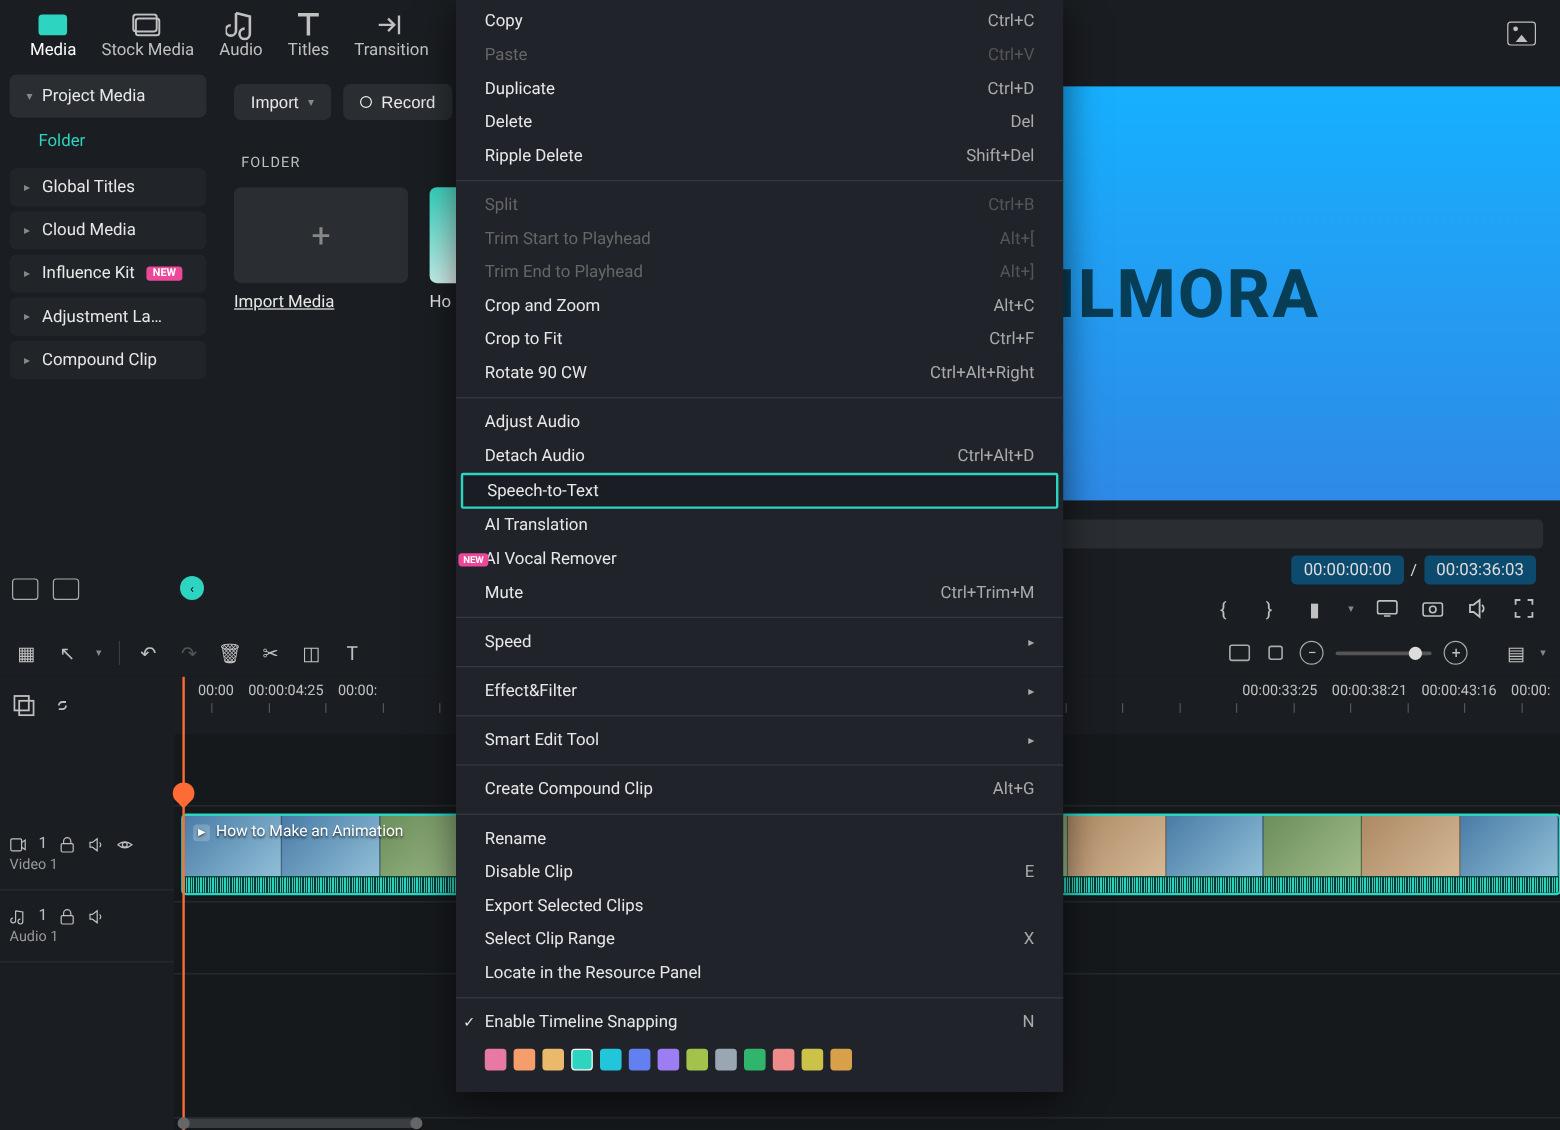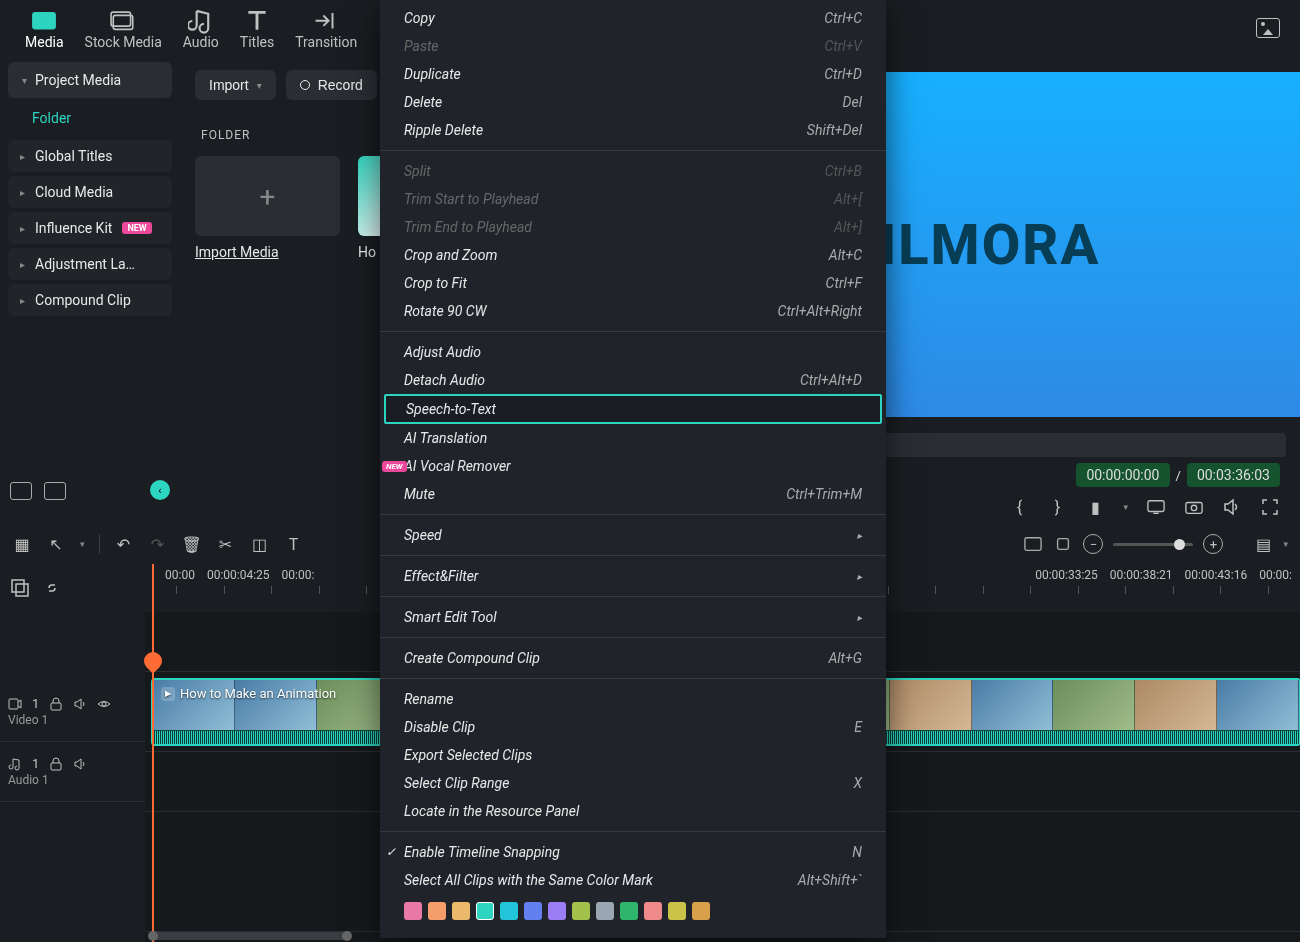--- a/index.html
+++ b/index.html
@@ -41,21 +41,21 @@
 
 
 .preview-pane { position:absolute; right:0; top:72px; width:620px; height:400px; }
 .preview-img { width:100%; height:345px; background:linear-gradient(180deg,#17b0ff,#2e8ae6); display:flex; align-items:center; justify-content:center; }
 .preview-img span { font-size:56px; font-weight:800; color:#083d56; letter-spacing:2px; }
 
 
 .playback-bar { position:absolute; top:425px; right:0; width:620px; height:85px; }
 .scrubber { height:24px; background:#2a2e33; border-radius:4px; margin:8px 14px 6px 14px; }
 .time-display { display:flex; align-items:center; justify-content:flex-end; gap:6px; padding-right:20px; }
-.time-box { background:#14532d; padding:4px 10px; border-radius:4px; color:#ddd; font-size:14px; }
+.time-box { background:#0c4a6e; padding:4px 10px; border-radius:4px; color:#ddd; font-size:14px; }
 .time-sep { color:#ddd; }
 .preview-icons { display:flex; gap:18px; align-items:center; justify-content:flex-end; padding-right:20px; margin-top:10px; color:#c0c0c0; font-size:15px; }
 
 
 .timeline-toolbar { position:absolute; top:524px; left:0; right:0; height:40px; display:flex; align-items:center; padding:0 12px; gap:14px; color:#c0c0c0; }
 .tt-icon { width:20px; height:20px; display:flex; align-items:center; justify-content:center; font-size:16px; cursor:pointer; }
 .tt-sep { width:1px; height:20px; background:#3a3d42; }
 .zoom-controls { margin-left:auto; display:flex; align-items:center; gap:10px; }
 .zoom-slider { width:80px; height:3px; background:#555; border-radius:2px; position:relative; }
 .zoom-slider::after { content:''; position:absolute; right:8px; top:-4px; width:11px; height:11px; background:#ddd; border-radius:50%; }
@@ -86,21 +86,21 @@
 .clip-label { position:absolute; left:8px; top:6px; color:#fff; font-size:13px; display:flex; align-items:center; gap:5px; text-shadow:0 1px 2px rgba(0,0,0,.7); }
 .clip-label .play-glyph { width:14px; height:14px; background:#fff3; border-radius:3px; display:flex; align-items:center; justify-content:center; font-size:8px; }
 .clip-wave { height:14px; background:repeating-linear-gradient(90deg,#2dd4bf 0,#2dd4bf 1px,#0a3d35 1px,#0a3d35 2px); border-top:1px solid #064e3b; }
 
 .hscroll { position:absolute; bottom:2px; left:150px; width:200px; height:8px; background:#3a3d42; border-radius:4px; }
 .hscroll::before { content:''; position:absolute; left:-2px; top:-1px; width:10px; height:10px; background:#666; border-radius:50%; }
 .hscroll::after { content:''; position:absolute; right:-2px; top:-1px; width:10px; height:10px; background:#666; border-radius:50%; }
 
 
 .context-menu { position:absolute; left:380px; top:0; width:506px; background:#20242a; box-shadow:0 8px 30px rgba(0,0,0,.6); z-index:100; padding:4px 0 10px 0; }
-.menu-item { display:flex; justify-content:space-between; align-items:center; padding:6px 24px; font-size:14px; color:#e8e8e8; cursor:pointer; position:relative;font-style:italic; }
+.menu-item { display:flex; justify-content:space-between; align-items:center; padding:6px 24px; font-size:14px; color:#e8e8e8; cursor:pointer; position:relative; }
 .menu-item.disabled { color:#666; }
 .menu-item.highlighted { border:2px solid #2dd4bf; background:#1a1e24; margin:0 4px; border-radius:2px; padding:5px 20px; }
 .menu-sep { height:1px; background:#353a41; margin:6px 0; }
 .menu-item .shortcut { color:#aaa; font-size:14px; }
 .menu-item.disabled .shortcut { color:#555; }
 .submenu-arrow { color:#aaa; font-size:10px; }
 .new-pill { position:absolute; left:2px; background:#ec4899; color:#fff; font-size:8px; font-weight:bold; padding:1px 4px; border-radius:3px; }
 .check-mark { position:absolute; left:6px; color:#e8e8e8; font-size:12px; }
 .color-marks { display:flex; gap:6px; padding:8px 24px; }
 .color-mark { width:18px; height:18px; border-radius:3px; cursor:pointer; }
@@ -526,24 +526,20 @@
   <div class="menu-item">
       <span>Locate in the Resource Panel</span>
       <span class="shortcut"></span>
     </div>
   <div class="menu-sep"></div>
   <div class="menu-item">
       <span class="check-mark">✓</span>
       <span>Enable Timeline Snapping</span>
       <span class="shortcut">N</span>
     </div>
-  <div class="menu-item">
-      <span>Select All Clips with the Same Color Mark</span>
-      <span class="shortcut">Alt+Shift+`</span>
-    </div>
   <div class="color-marks" id="color-marks">
       <div class="color-mark" style="background: rgb(232, 121, 165);"></div>
       <div class="color-mark" style="background: rgb(245, 158, 107);"></div>
       <div class="color-mark" style="background: rgb(234, 185, 105);"></div>
       <div class="color-mark selected" style="background: rgb(45, 212, 191);"></div>
       <div class="color-mark" style="background: rgb(34, 197, 217);"></div>
       <div class="color-mark" style="background: rgb(99, 128, 240);"></div>
       <div class="color-mark" style="background: rgb(157, 125, 243);"></div>
       <div class="color-mark" style="background: rgb(163, 194, 76);"></div>
       <div class="color-mark" style="background: rgb(154, 166, 178);"></div>

